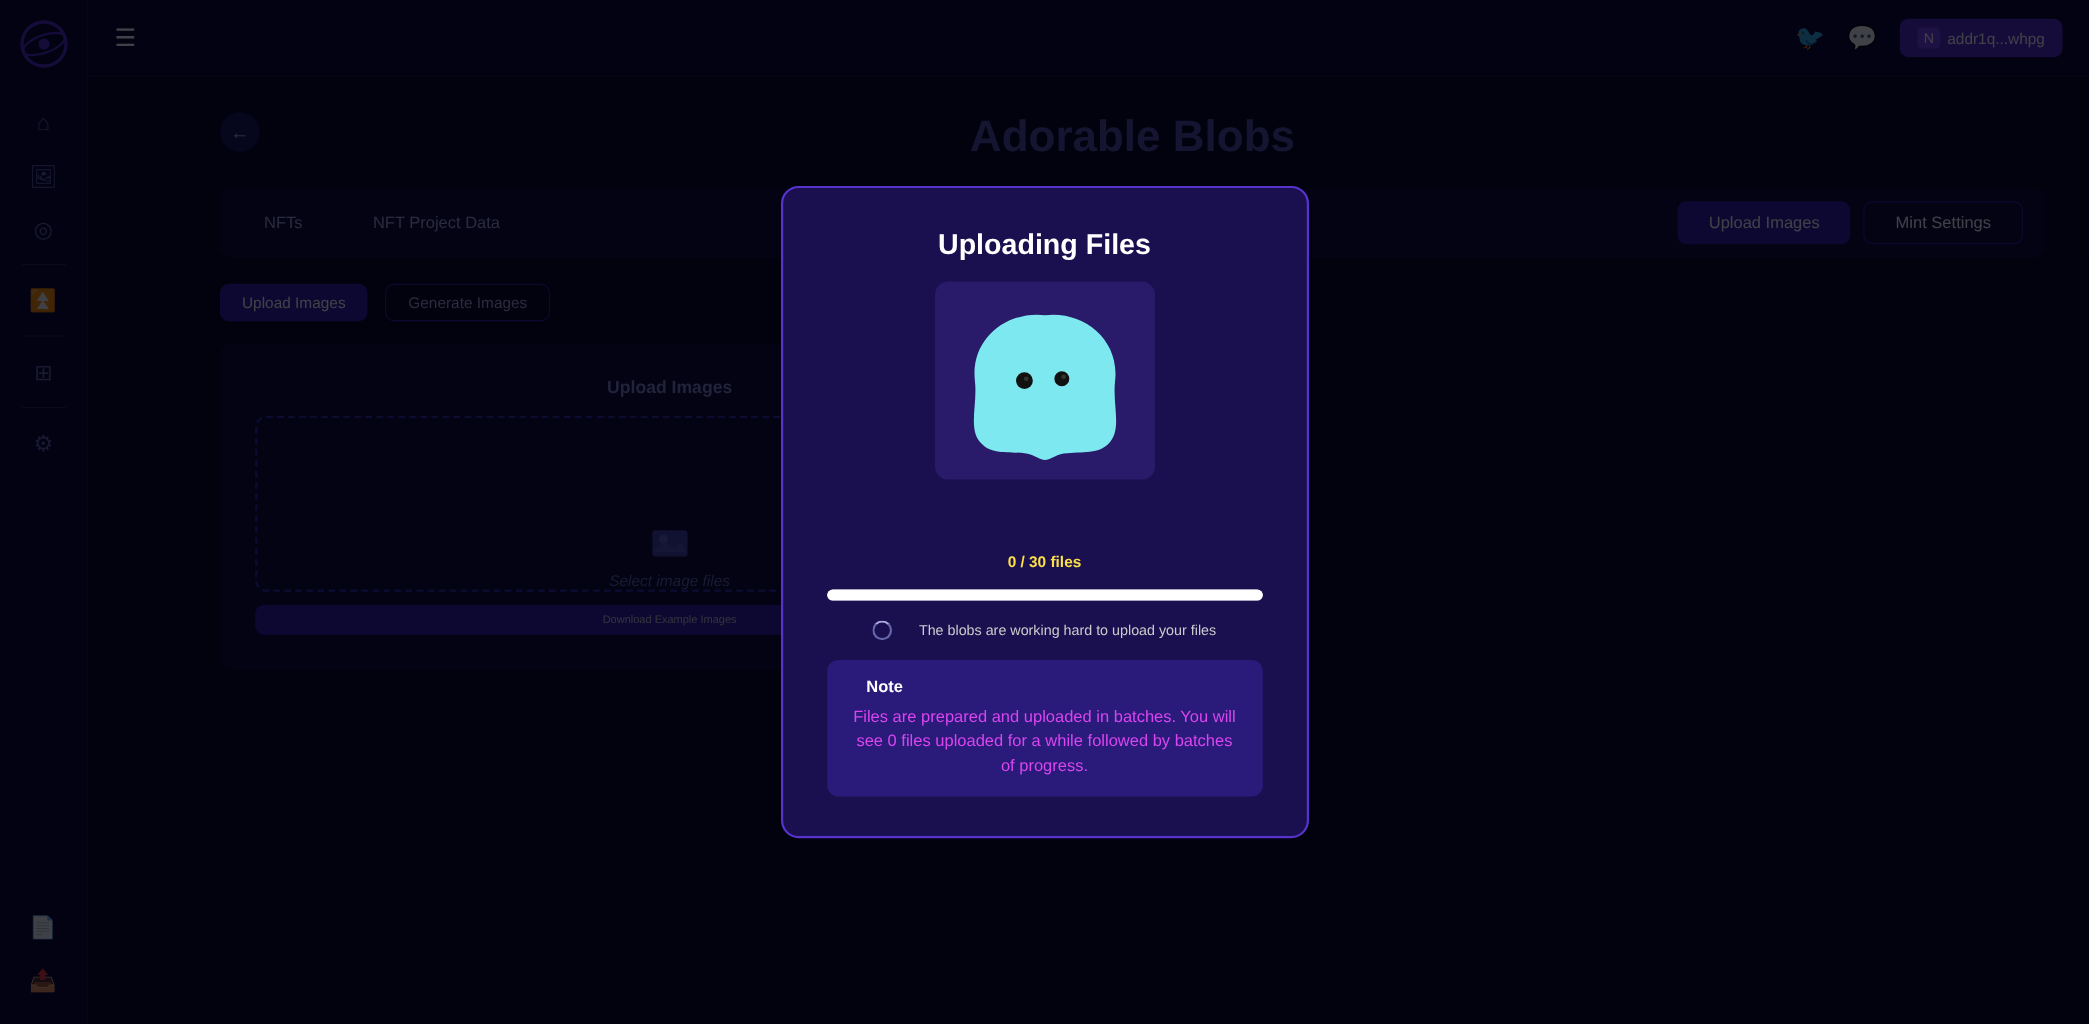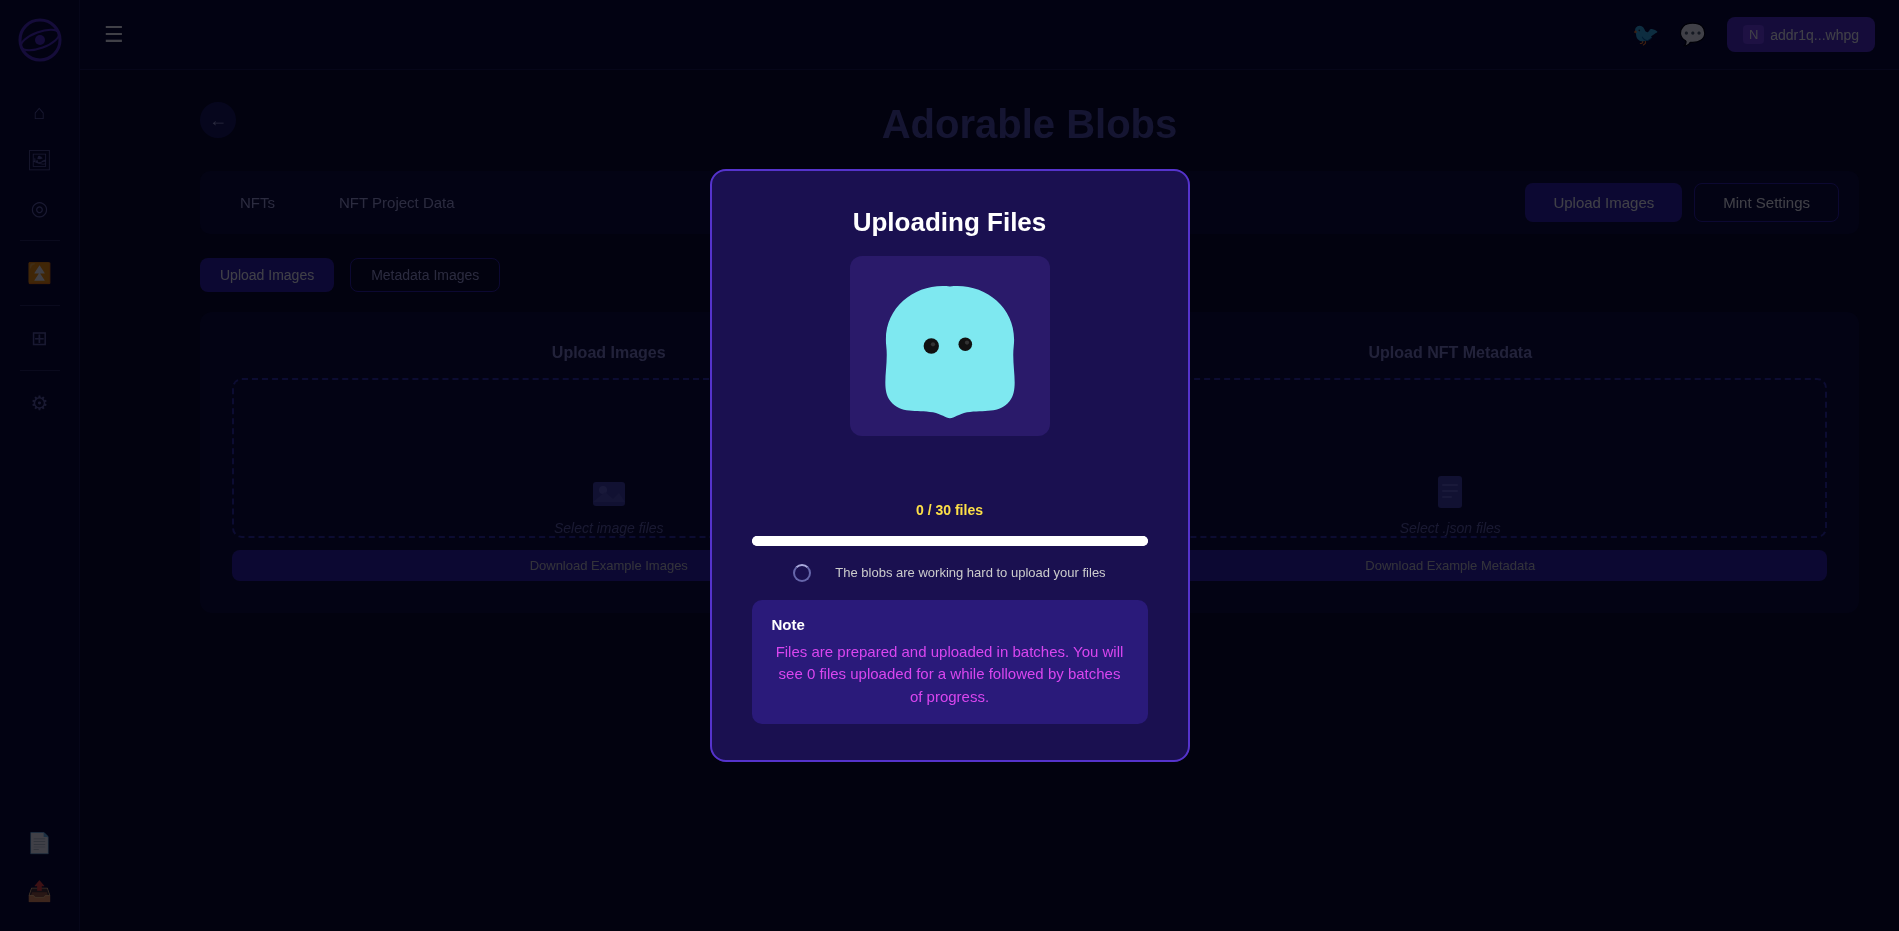--- a/index.html
+++ b/index.html
@@ -237,21 +237,21 @@
     .upload-title {
       font-size: 16px;
       font-weight: 600;
       color: #8888cc;
       margin-bottom: 16px;
     }
     .download-btn {
       background: #3322aa;
       border: none;
       color: #ccc;
-      font-size: 13px;
+      font-size: 10px;
       padding: 8px 20px;
       border-radius: 8px;
       cursor: pointer;
       margin-top: 12px;
       width: 100%;
       text-align: center;
     }
 
     
     .modal-overlay {
@@ -335,20 +335,21 @@
       background: #2a1a7a;
       border-radius: 10px;
       padding: 16px 20px;
       width: 100%;
     }
     .note-title {
       font-weight: 700;
       font-size: 15px;
       color: #fff;
       margin-bottom: 8px;
+      margin-left: 16px;
     }
     .note-text {
       font-size: 15px;
       color: #d946ef;
       line-height: 1.5;
       text-align: center;
     }
     .cancel-btn {
       background: #5533cc;
       border: none;
@@ -419,51 +420,38 @@
         <button class="tab-btn">NFT Project Data</button>
       </div>
       <div class="tabs-right">
         <button class="tab-action-btn">Upload Images</button>
         <button class="tab-action-btn outline">Mint Settings</button>
       </div>
     </div>
 
     <div class="sub-tabs">
       <button class="sub-tab-btn">Upload Images</button>
-      <button class="sub-tab-btn inactive">Metadata Images</button>
+      <button class="sub-tab-btn inactive">Generate Images</button>
     </div>
 
     <div class="upload-grid">
 
       <div class="upload-card">
         <div class="upload-title">Upload Images</div>
         <div class="upload-dropzone">
           <svg viewBox="0 0 40 40">
             <rect x="4" y="10" width="32" height="24" rx="3" fill="#4444aa"></rect>
             <circle cx="14" cy="18" r="4" fill="#6666cc"></circle>
             <polygon points="4,30 16,20 24,27 30,21 36,30" fill="#5555bb"></polygon>
           </svg>
           <span>Select image files</span>
         </div>
         <button class="download-btn">Download Example Images</button>
       </div>
 
-      <div class="upload-card">
-        <div class="upload-title">Upload NFT Metadata</div>
-        <div class="upload-dropzone">
-          <svg viewBox="0 0 40 40">
-            <rect x="8" y="4" width="24" height="32" rx="3" fill="#4444aa"></rect>
-            <rect x="12" y="12" width="16" height="2" rx="1" fill="#6666cc"></rect>
-            <rect x="12" y="18" width="16" height="2" rx="1" fill="#6666cc"></rect>
-            <rect x="12" y="24" width="10" height="2" rx="1" fill="#6666cc"></rect>
-          </svg>
-          <span>Select .json files</span>
-        </div>
-        <button class="download-btn">Download Example Metadata</button>
-      </div>
     </div>
 
   </div>
 
   <div class="modal-overlay">
     <div class="modal">
 
       <h2 class="modal-title">Uploading Files</h2>
 
       <div class="modal-image-box">

